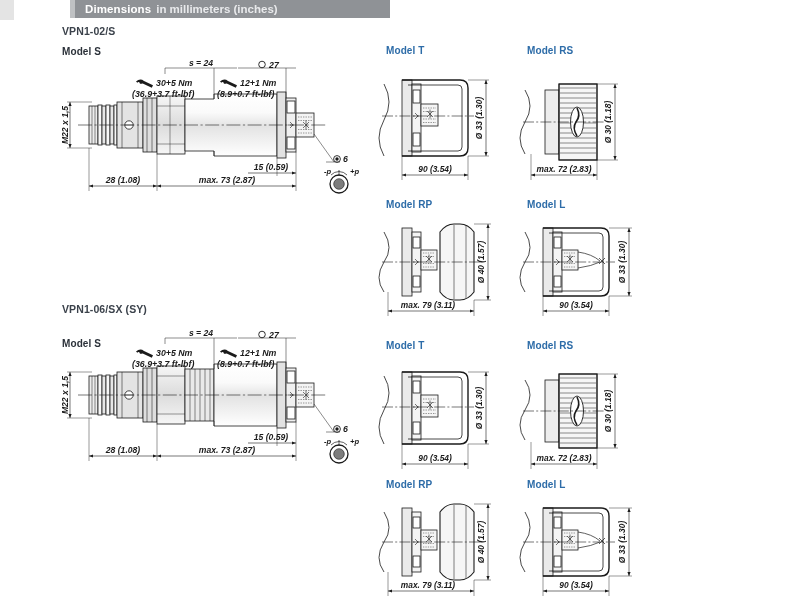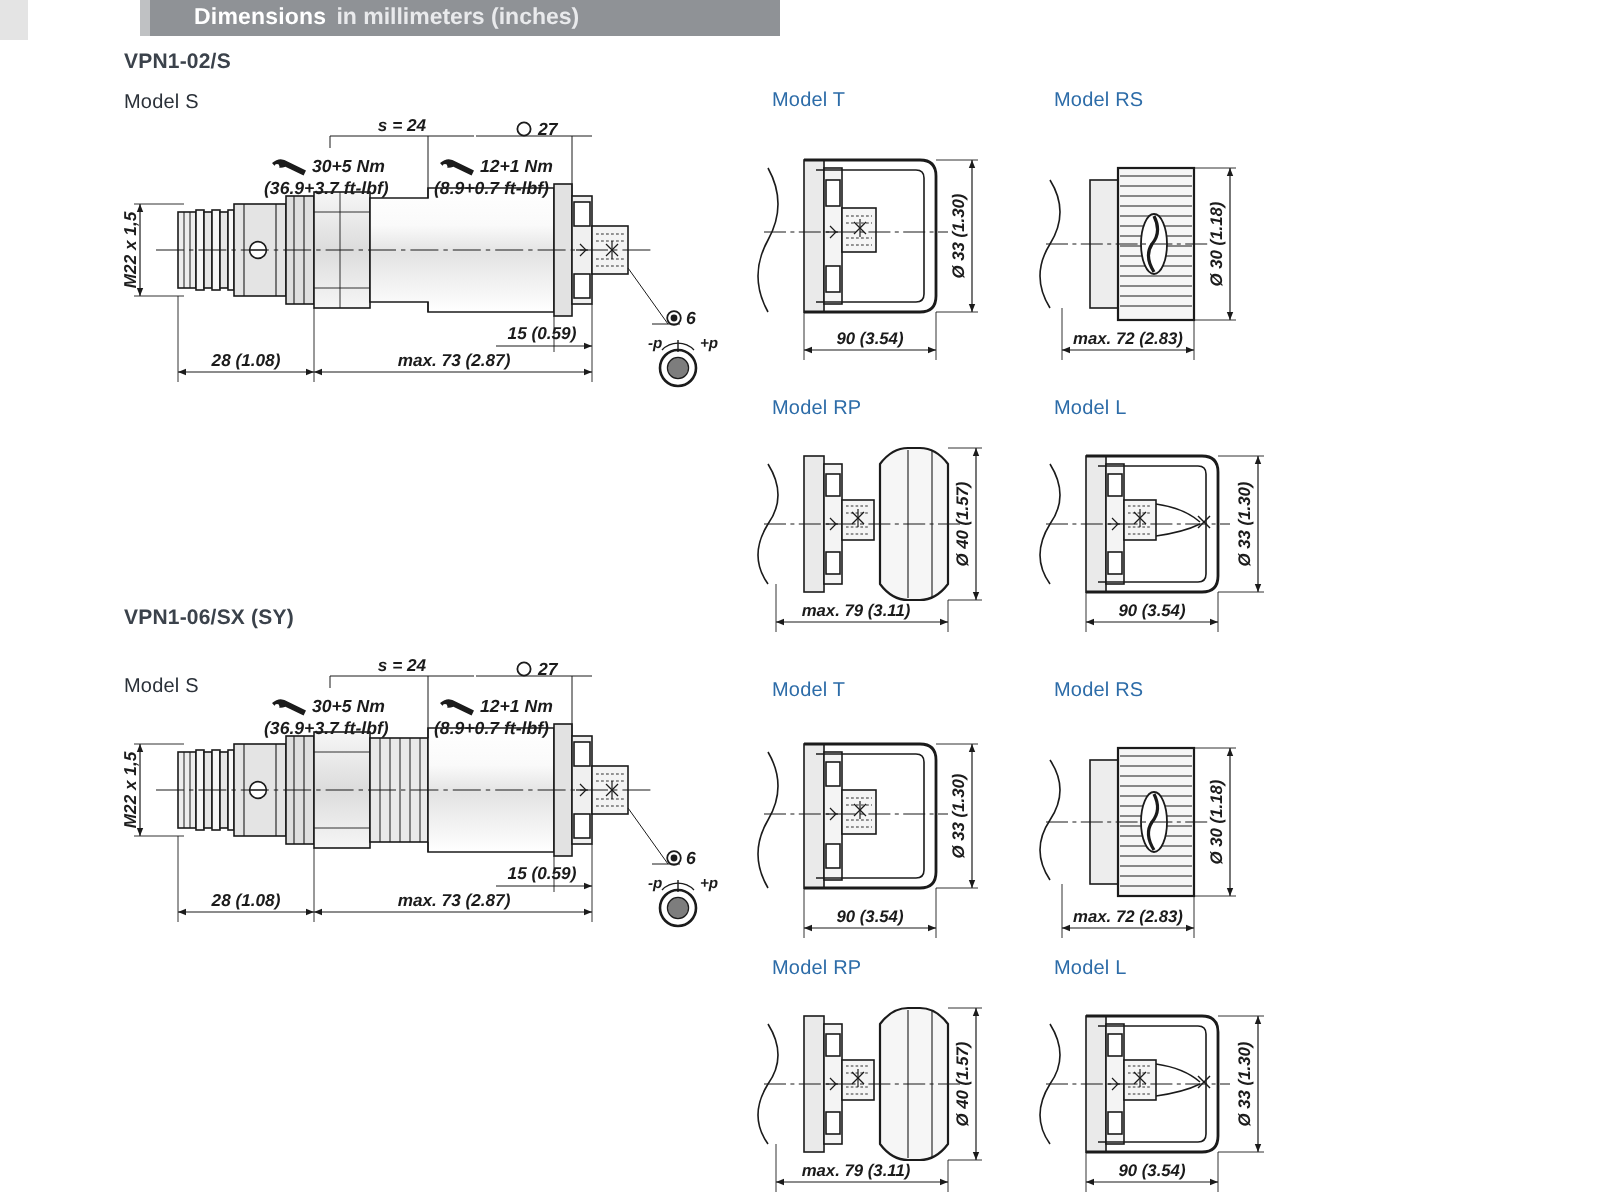--- a/index.html
+++ b/index.html
@@ -19,21 +19,21 @@
   .edge-band {
     position: absolute; left: 0; top: 0;
     width: 14px; height: 20px;
     background: #e4e4e4;
   }
   .header-bar {
     position: absolute; left: 75px; top: 0;
     width: 315px; height: 18px;
     background: #8f9296;
     display: flex; align-items: center;
-    padding-left: 22px;
+    padding-left: 10px;
     white-space: nowrap;
   }
   .header-bar .h-strong {
     color: #ffffff; font-weight: bold; font-size: 11.5px;
     letter-spacing: 0.1px;
   }
   .header-bar .h-light {
     color: #e9eaec; font-weight: bold; font-size: 11.5px;
     margin-left: 5px;
   }
@@ -42,21 +42,21 @@
     width: 5px; height: 18px; background: #bfc1c3;
   }
   
   .section-title {
     position: absolute;
     font-size: 10.5px; font-weight: bold; color: #3b424b;
     letter-spacing: 0.1px; white-space: nowrap;
   }
   .model-title {
     position: absolute;
-    font-size: 10px; font-weight: normal; color: #2d6ca8;
+    font-size: 10px; font-weight: bold; color: #2d6ca8;
     letter-spacing: 0.1px; white-space: nowrap;
   }
   .model-title.dark { color: #2b3139; }
   
   .dwg { position: absolute; font-style: italic; }
   .dwg svg { display: block; overflow: visible; }
 </style>
 </head>
 <body>
 

